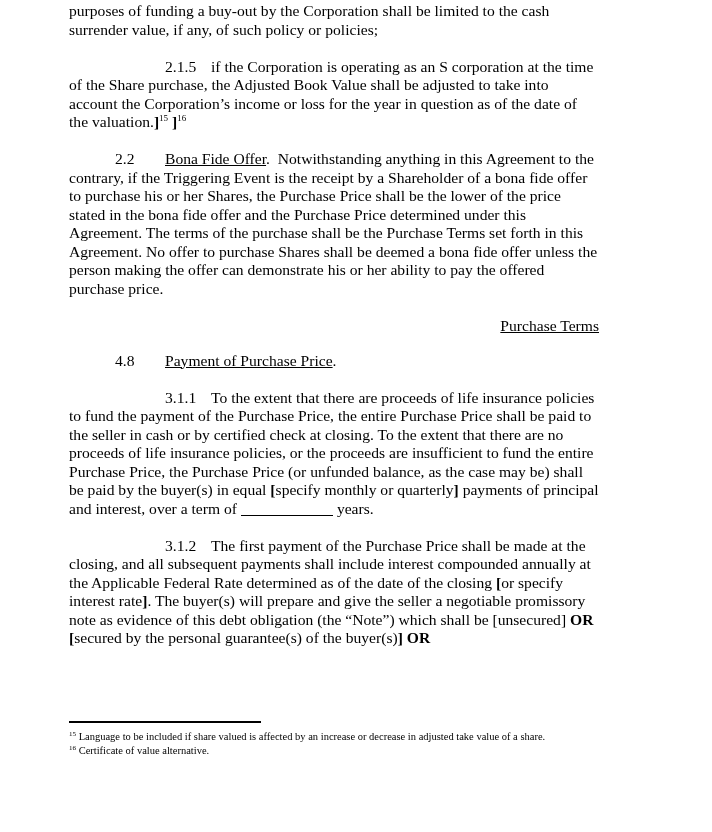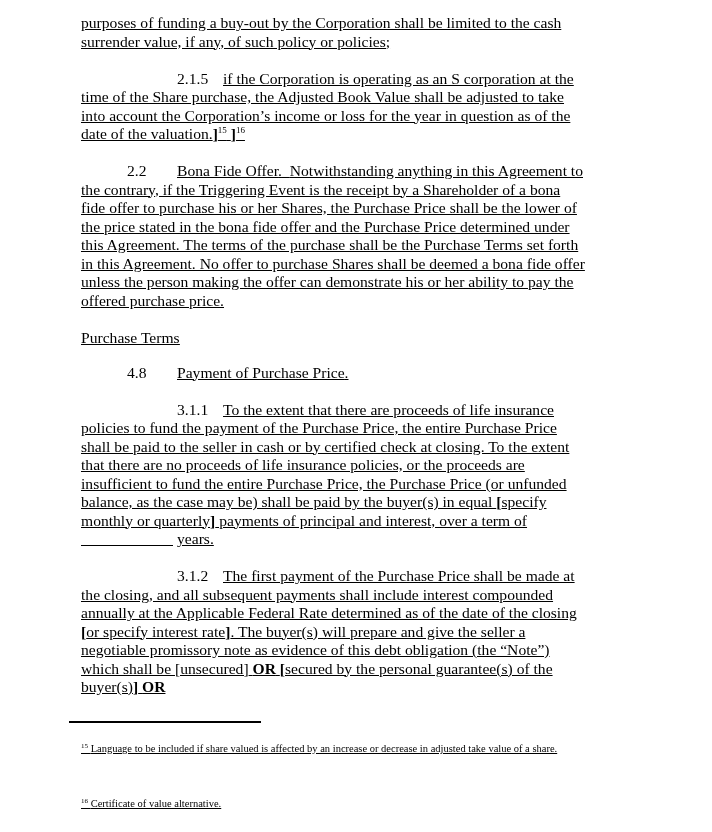--- a/index.html
+++ b/index.html
@@ -2,36 +2,36 @@
 <html><head>
 <meta charset="utf-8">
 <style>
   html, body { margin: 0; padding: 0; background: #ffffff; }
   body {
     width: 712px; height: 832px; position: relative; overflow: hidden;
     font-family: "Liberation Serif", "DejaVu Serif", serif;
     color: #000; font-size: 15.6px; line-height: 18.5px;
   }
   .page { position: absolute; left: 69px; top: 2px; width: 530px; }
-  p { margin: 12px; text-decoration: underline; }
+  p { margin: 0; }
   .para { margin-bottom: 18.5px; }
   .ind3 { display: inline-block; width: 96px; }
   .num3 { display: inline-block; width: 46px; }
   .ind2 { display: inline-block; width: 46px; }
   .num2 { display: inline-block; width: 50px; }
   .u { text-decoration: underline; }
   .b { font-weight: bold; }
   sup { font-size: 9px; line-height: 0; vertical-align: 6px; }
-  .center { text-align: left; }
+  .center { text-align: right; }
   .blank { display: inline-block; width: 92px; border-bottom: 1px solid #000; height: 14px; vertical-align: -2px; margin-right: 4px; }
   .rule { position: absolute; left: 69px; top: 721px; width: 192px; height: 2px; background: #000; }
   .foot { position: absolute; left: 69px; width: 540px; font-size: 10.5px; line-height: 14px; }
   .foot sup { font-size: 7px; vertical-align: 4px; }
   .f15 { top: 730px; }
-  .f16 { top: 785px; }
+  .f16 { top: 744px; }
 </style>
 </head>
 <body>
 
 <div class="page">
   <p class="para">purposes of funding a buy-out by the Corporation shall be limited to the cash surrender value, if any, of such policy or policies;</p>
 
 
   <p class="para"><span class="ind3"></span><span class="num3">2.1.5</span><span>if the Corporation is operating as an S corporation at the time of the Share purchase, the Adjusted Book Value shall be adjusted to take into account the Corporation’s income or loss for the year in question as of the date of the valuation.</span><span class="b">]</span><sup>15</sup> <span class="b">]</span><sup>16</sup></p>
 

